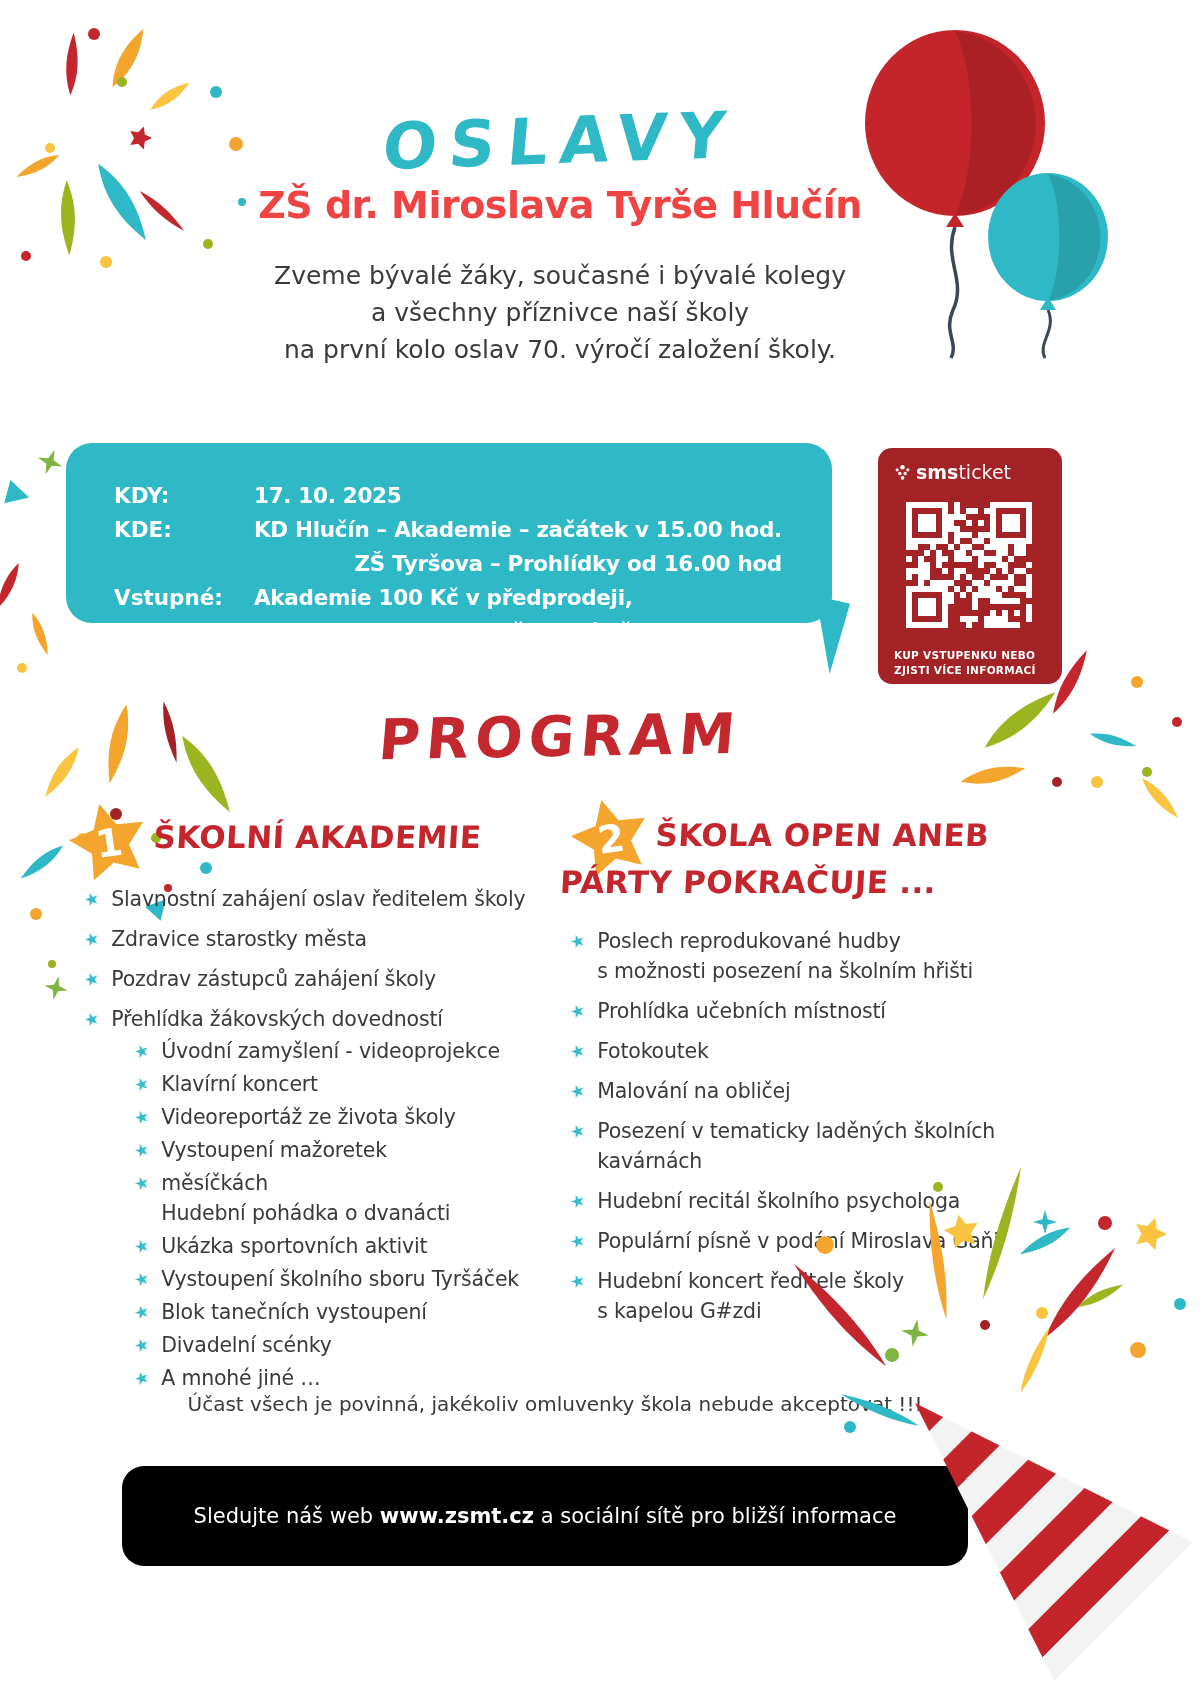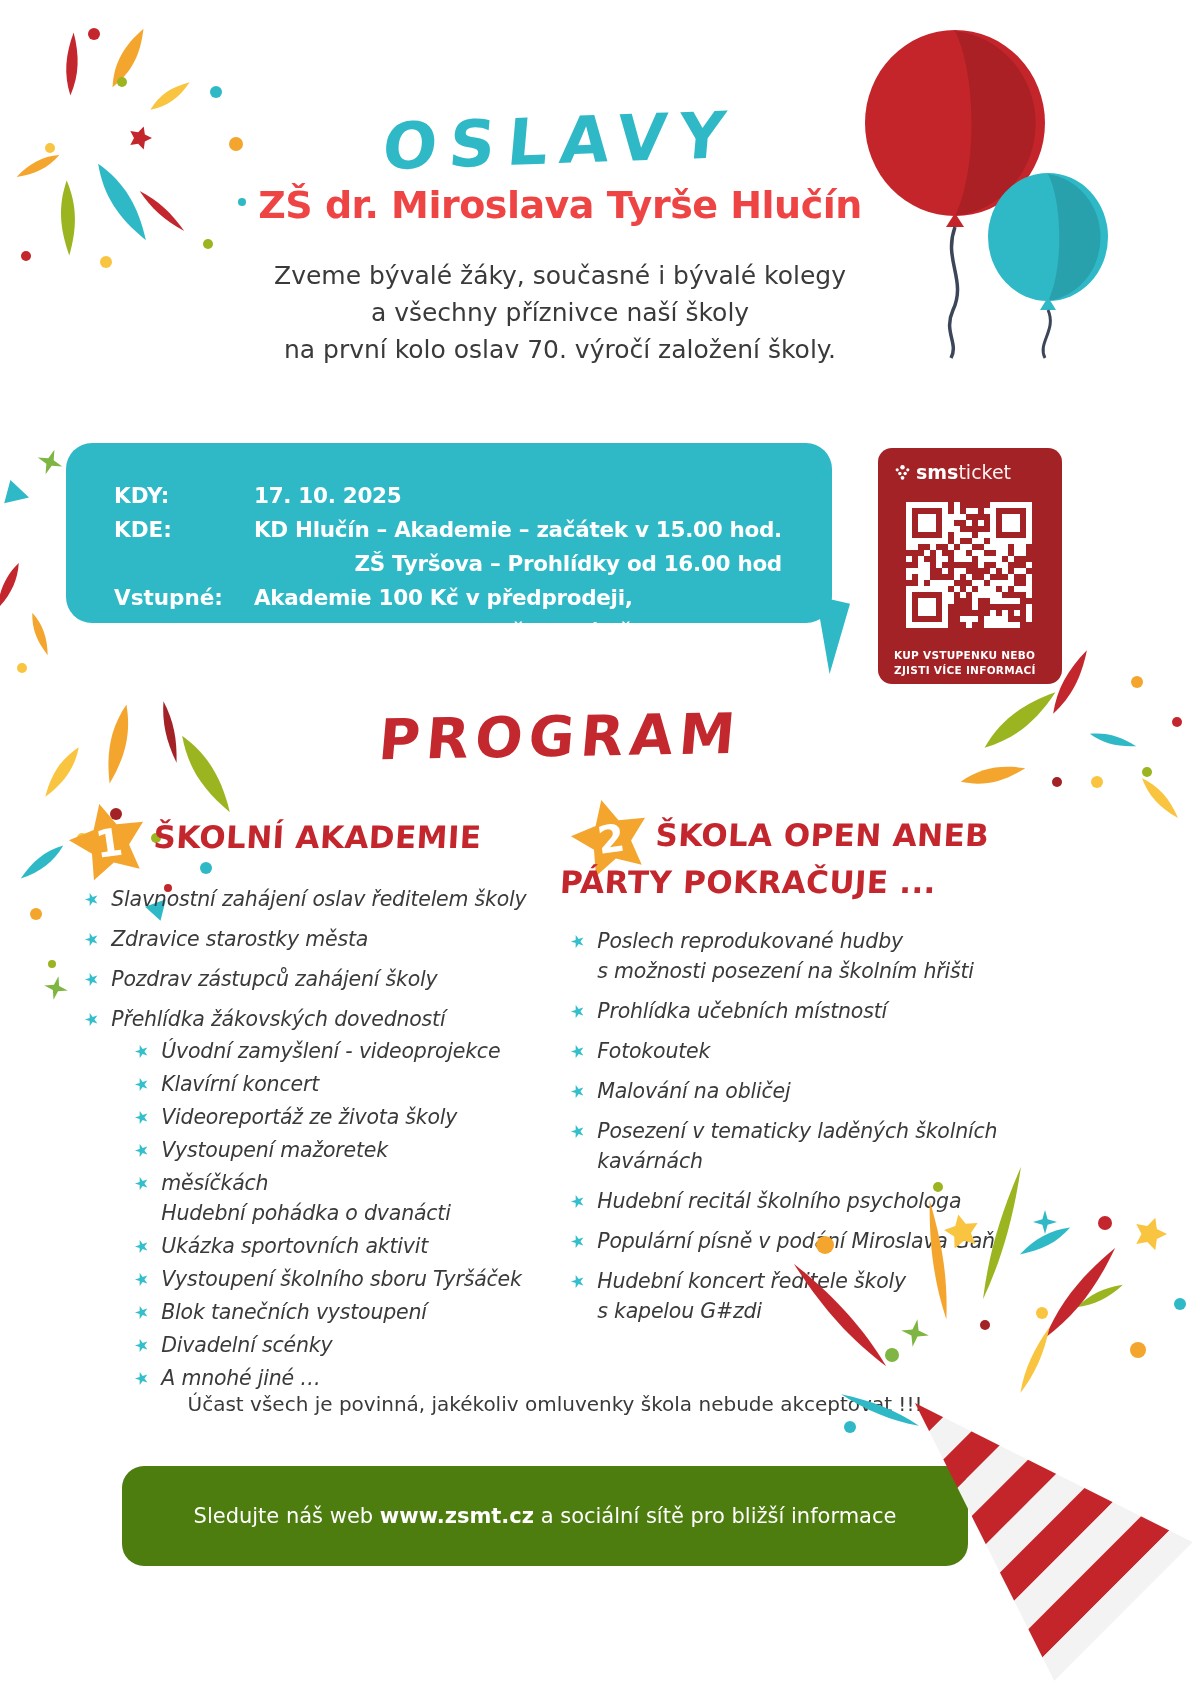--- a/index.html
+++ b/index.html
@@ -54,29 +54,29 @@
 
   
   .list{position:absolute;list-style:none;margin:0;padding:0;z-index:2;}
   #list1{left:84px;top:884px;width:486px;}
   #list2{left:570px;top:926px;width:470px;}
   .item{display:flex;margin-bottom:10px;align-items:flex-start;}
   .item.col{display:block;}
   .item .row{display:flex;align-items:flex-start;}
   .bullet{color:#35BECB;font-size:17px;line-height:30px;margin-right:12px;flex:0 0 auto;
           transform:rotate(-18deg);}
-  .txt{font-size:20.5px;line-height:30px;color:#3a3a3a;letter-spacing:-0.2px;font-style:italic;}
+  .txt{font-size:20.5px;line-height:30px;color:#3a3a3a;letter-spacing:-0.2px;}
   .txt .ln{display:block;}
   .sublist{list-style:none;margin:2px 0 0 50px;padding:0;}
   .sublist .item{margin-bottom:3px;}
 
   
   .notice{position:absolute;left:0;top:1392px;width:1110px;text-align:center;font-size:20px;
           color:#3a3a3a;z-index:2;}
-  .footer{position:absolute;left:122px;top:1466px;width:846px;height:100px;background:#4d7c0f;
+  .footer{position:absolute;left:122px;top:1466px;width:846px;height:100px;background:#000000;
           border-radius:22px;display:flex;align-items:center;justify-content:center;color:#fff;
           font-size:21px;z-index:3;}
   .footer .b{font-weight:700;}
   .popper{z-index:4;}
 </style>
 </head>
 <body>
 
 <div class="poster">
 

